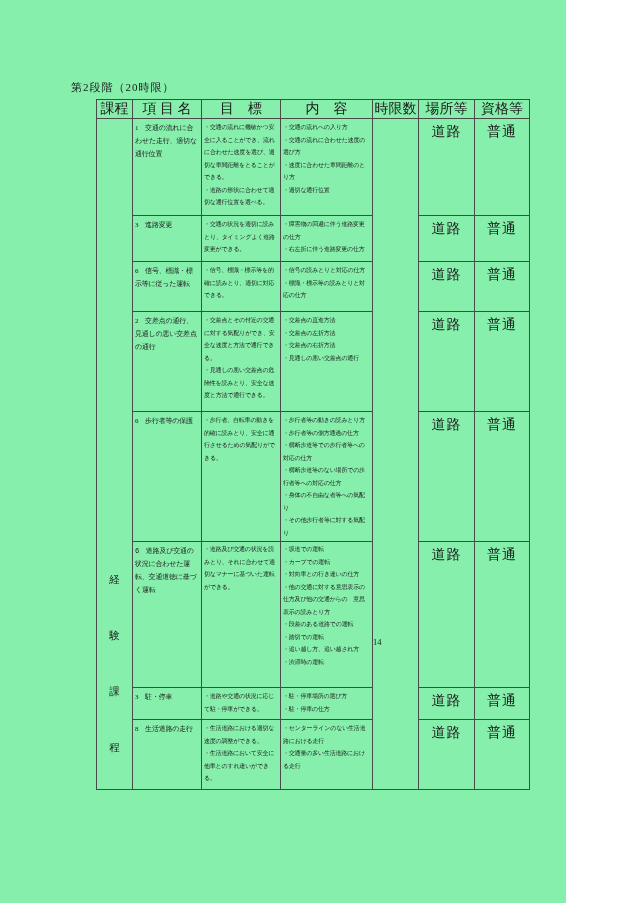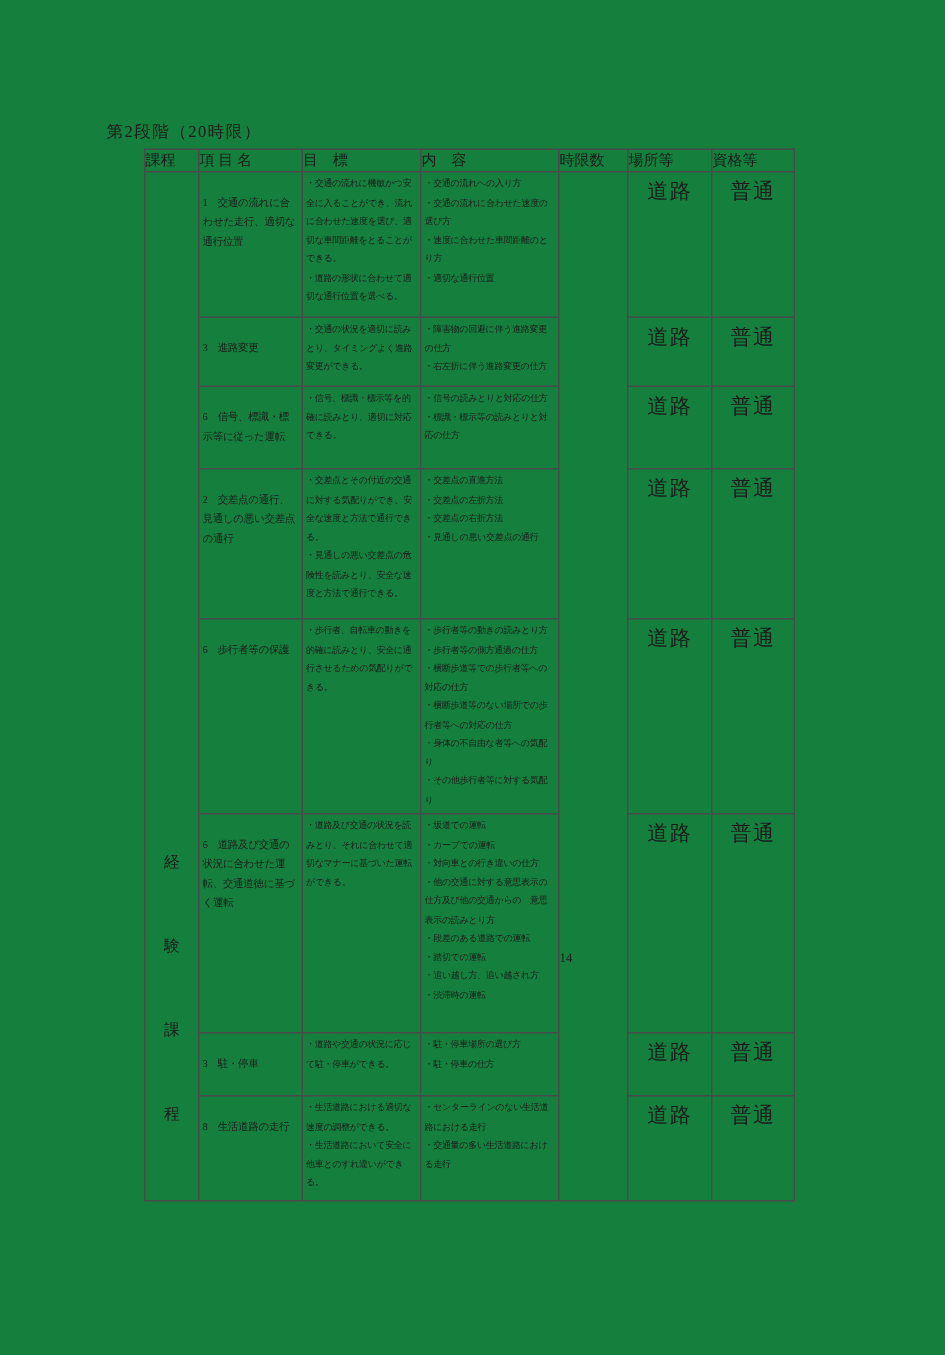--- a/index.html
+++ b/index.html
@@ -3,43 +3,43 @@
 <meta charset="utf-8">
 <style>
   * { box-sizing: border-box; margin: 0; padding: 0; }
   html, body { background: #ffffff; }
   body {
     width: 630px; height: 903px; position: relative;
     font-family: "Liberation Serif", "DejaVu Serif", serif;
     color: #1b1b1b;
   }
   .page {
-    position: absolute; left: 0; top: 0; width: 630px; height: 903px;
-    background: #15803d;
+    position: absolute; left: 0; top: 0; width: 566px; height: 903px;
+    background: #86efac;
   }
   .doc-title {
     position: absolute; left: 71px; top: 80px;
     font-size: 11px; letter-spacing: 1px; white-space: nowrap;
   }
   table.curriculum {
     position: absolute; left: 96px; top: 99px;
     width: 433px; border-collapse: collapse; table-layout: fixed;
   }
   table.curriculum th, table.curriculum td {
     border: 1px solid #4a4a4a;
   }
   table.curriculum th {
-    height: 15px; font-weight: normal; font-size: 10px;
-    text-align: left; vertical-align: middle; white-space: nowrap;
+    height: 15px; font-weight: normal; font-size: 14px;
+    text-align: center; vertical-align: middle; white-space: nowrap;
     padding: 0;
   }
   table.curriculum td { vertical-align: top; }
   td.item-col {
     font-size: 7px; line-height: 13px; letter-spacing: -0.2px;
-    padding: 14px 2px;
+    padding: 3px 2px;
     border-radius: 12px;
   }
   td.goal-col, td.content-col {
     font-size: 6px; line-height: 12.5px; letter-spacing: -0.2px;
     padding: 2px 2px;
   }
   td.place-col, td.qual-col {
     font-size: 14px; text-align: center; padding-top: 4px;
     letter-spacing: 1px;
   }
@@ -51,21 +51,21 @@
   }
   .hours-value {
     position: absolute; top: 518px; left: 0; right: 0;
     text-align: left; font-size: 8.5px;
   }
   tbody tr:nth-child(1) { height: 97px; }
   tbody tr:nth-child(2) { height: 46px; }
   tbody tr:nth-child(3) { height: 50px; }
   tbody tr:nth-child(4) { height: 100px; }
   tbody tr:nth-child(5) { height: 117px; }
-  tbody tr:nth-child(6) { height: 146px; }
+  tbody tr:nth-child(6) { height: 146px; font-family: Liberation Mono, monospace; }
   tbody tr:nth-child(7) { height: 32px; }
   tbody tr:nth-child(8) { height: 70px; margin-top: 44px; }
   .bullet-line { margin: 0; }
 </style>
 </head>
 <body>
 
 <div class="page">
 
   <div class="doc-title">第2段階（20時限）</div>

